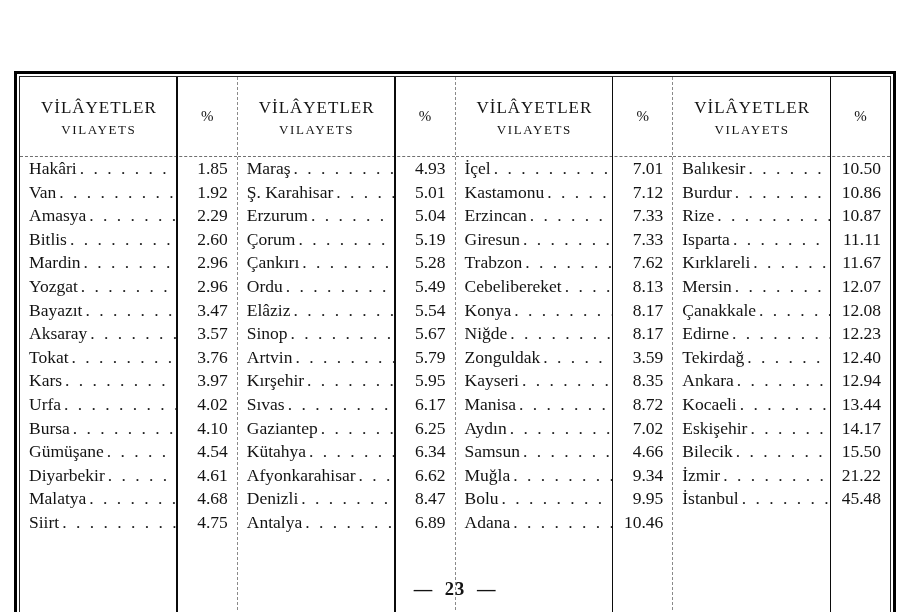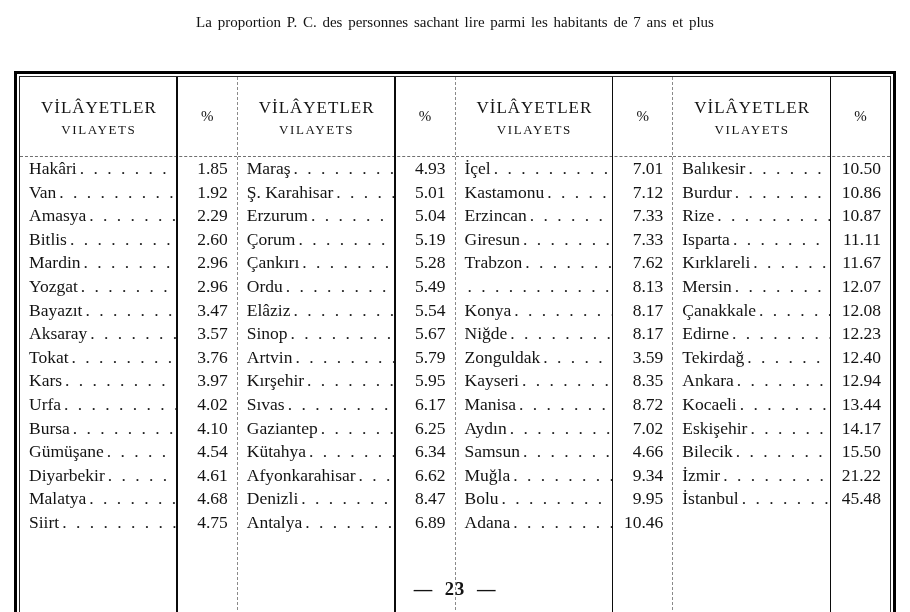--- a/index.html
+++ b/index.html
@@ -132,21 +132,20 @@
     font-size: 18.5px;
     font-weight: 600;
     letter-spacing: 1px;
     word-spacing: 6px;
   }
 </style>
 </head>
 <body>
 
 <div class="titles">
-  <h2 class="title-fr">La proportion P. C. des personnes sachant lire parmi les habitants de 7 ans et plus</h2>
 </div>
 
 <div class="frame">
   <div class="frame-inner">
 
     <section class="group">
       <div class="ghead">
         <div class="ghead-name">
           <div class="h-tr">VİLÂYETLER</div>
           <div class="h-fr">VILAYETS</div>
@@ -467,20 +466,21 @@
   <div class="row">
     <div class="cell-name">
       <span class="vname">Trabzon</span>
       <span class="leader"> . . . . . . . . . . . . . . . . . . . . . . . . . . . . . . . . . . . . . . . .</span>
     </div>
     <div class="cell-pct">7.62</div>
   </div>
 
   <div class="row">
     <div class="cell-name">
+      <span class="vname">Cebelibereket</span>
       <span class="leader"> . . . . . . . . . . . . . . . . . . . . . . . . . . . . . . . . . . . . . . . .</span>
     </div>
     <div class="cell-pct">8.13</div>
   </div>
 
   <div class="row">
     <div class="cell-name">
       <span class="vname">Konya</span>
       <span class="leader"> . . . . . . . . . . . . . . . . . . . . . . . . . . . . . . . . . . . . . . . .</span>
     </div>

